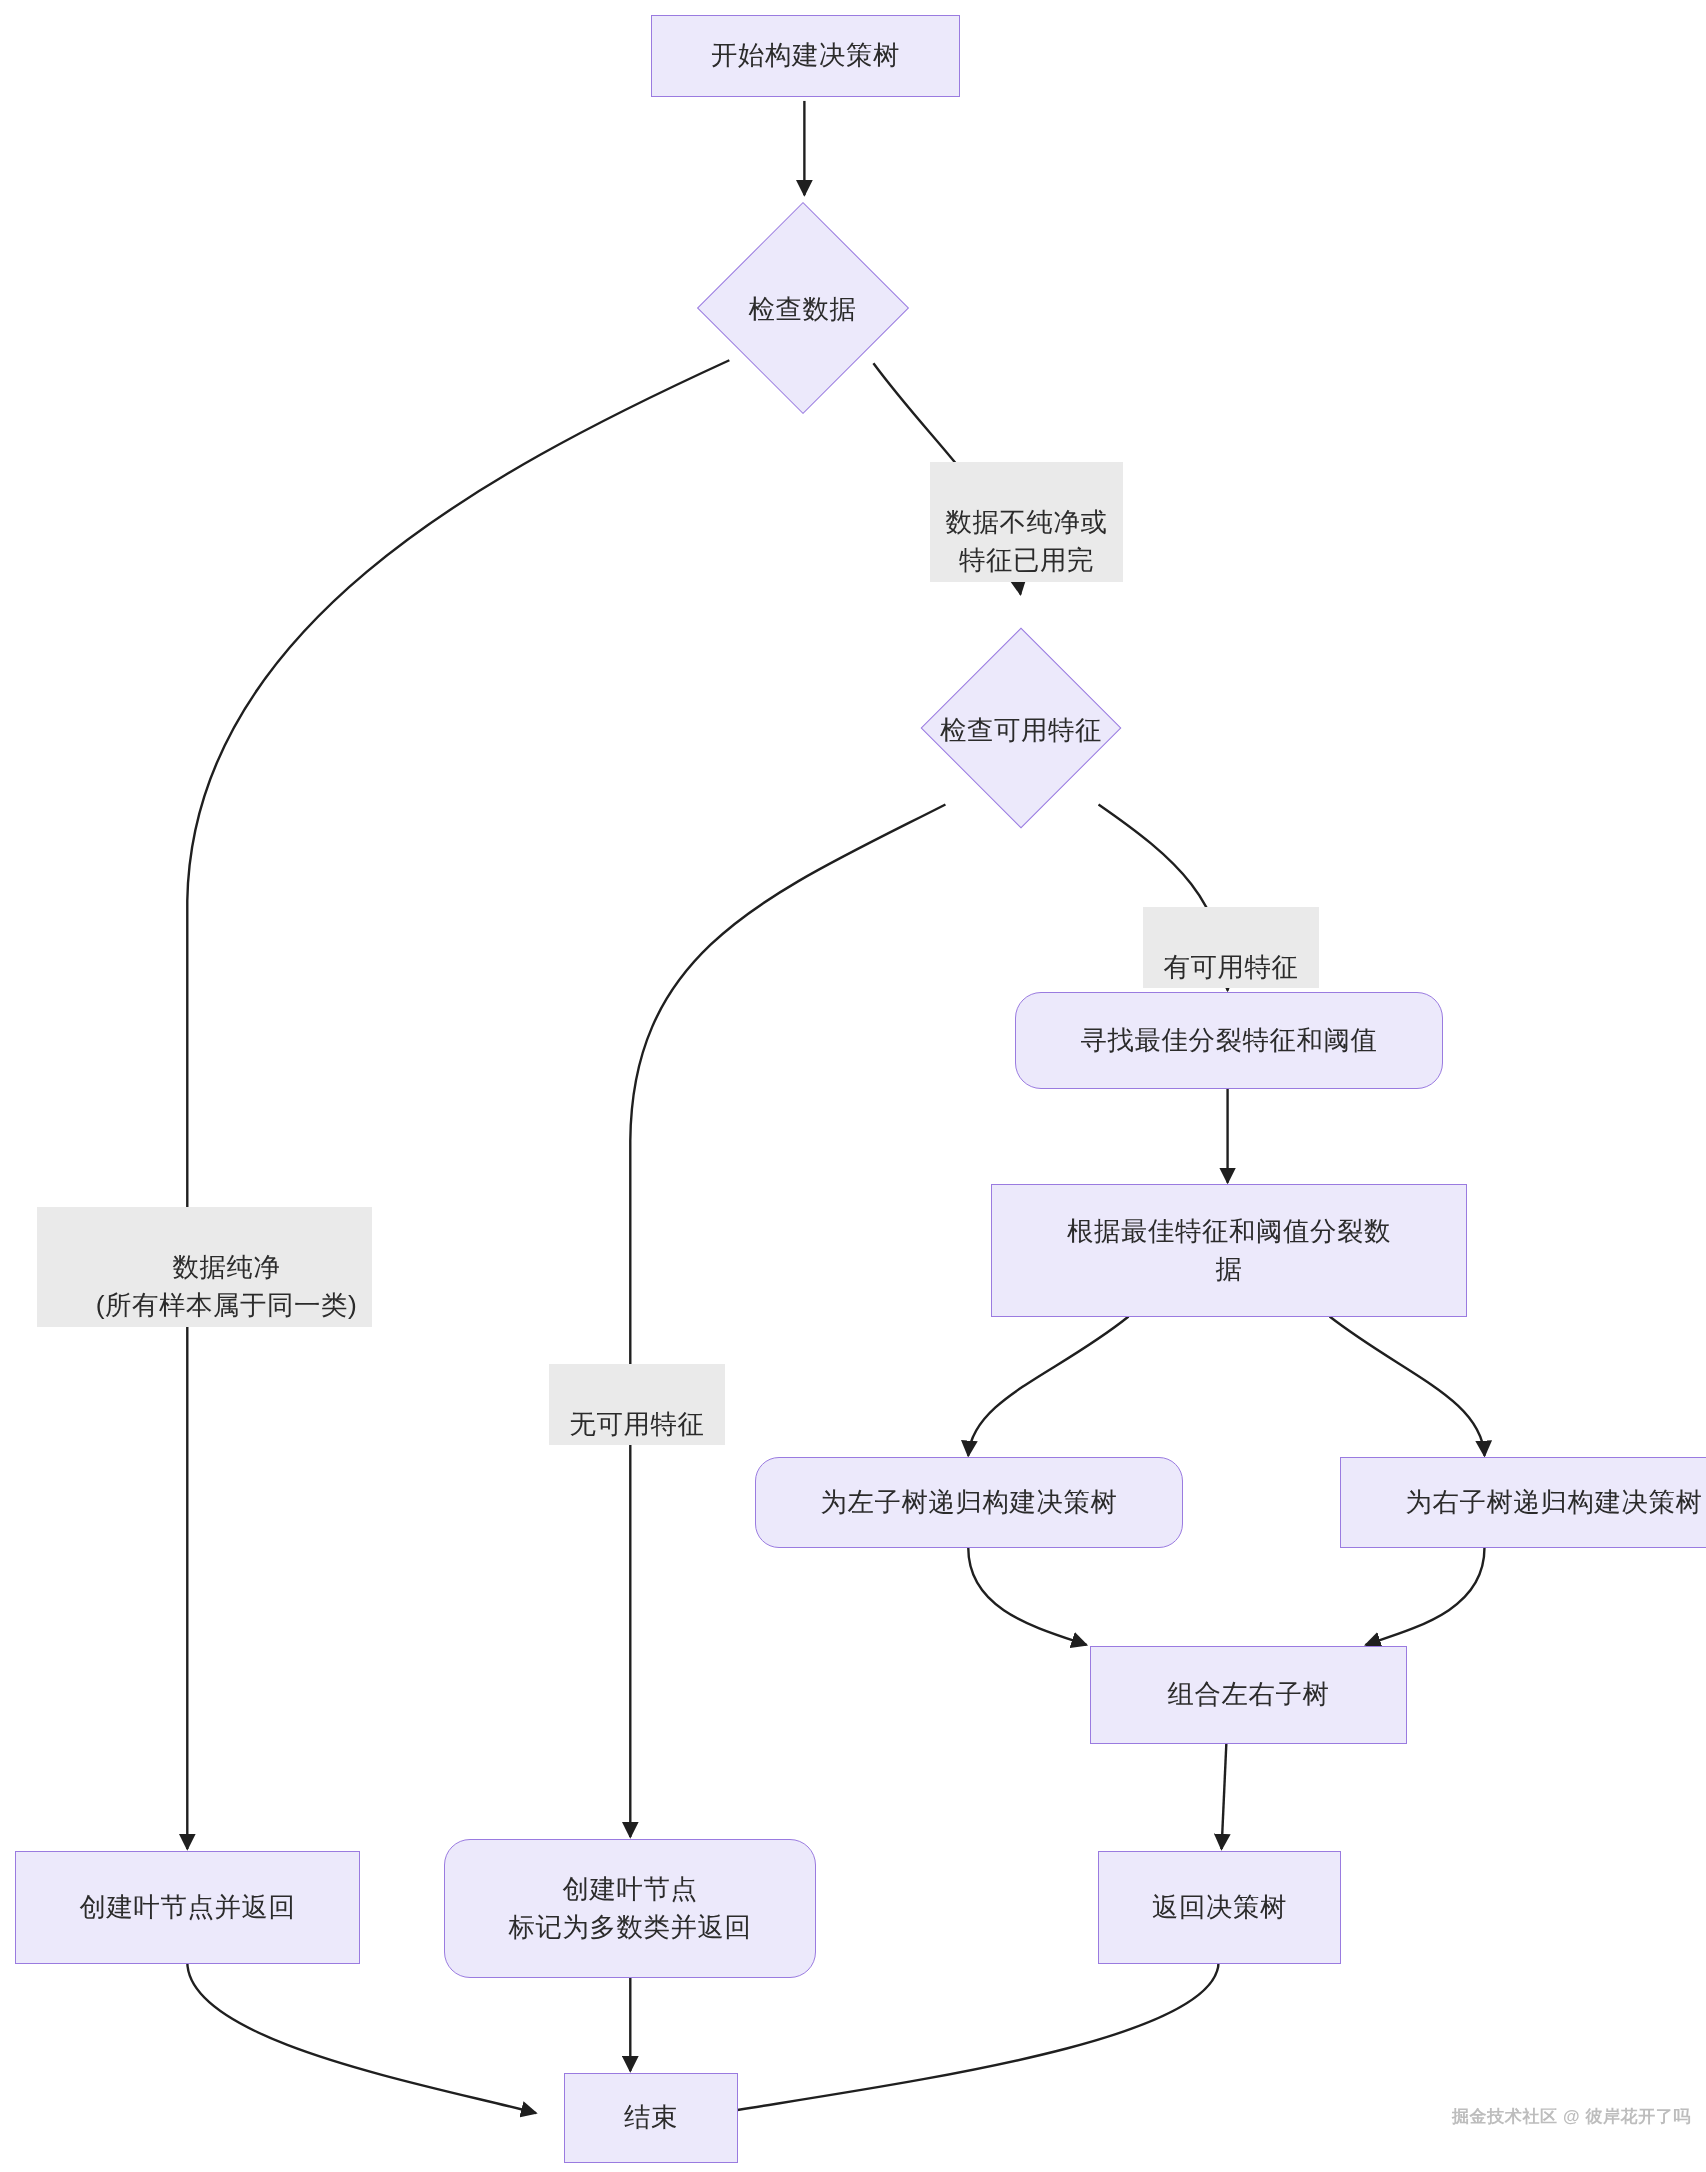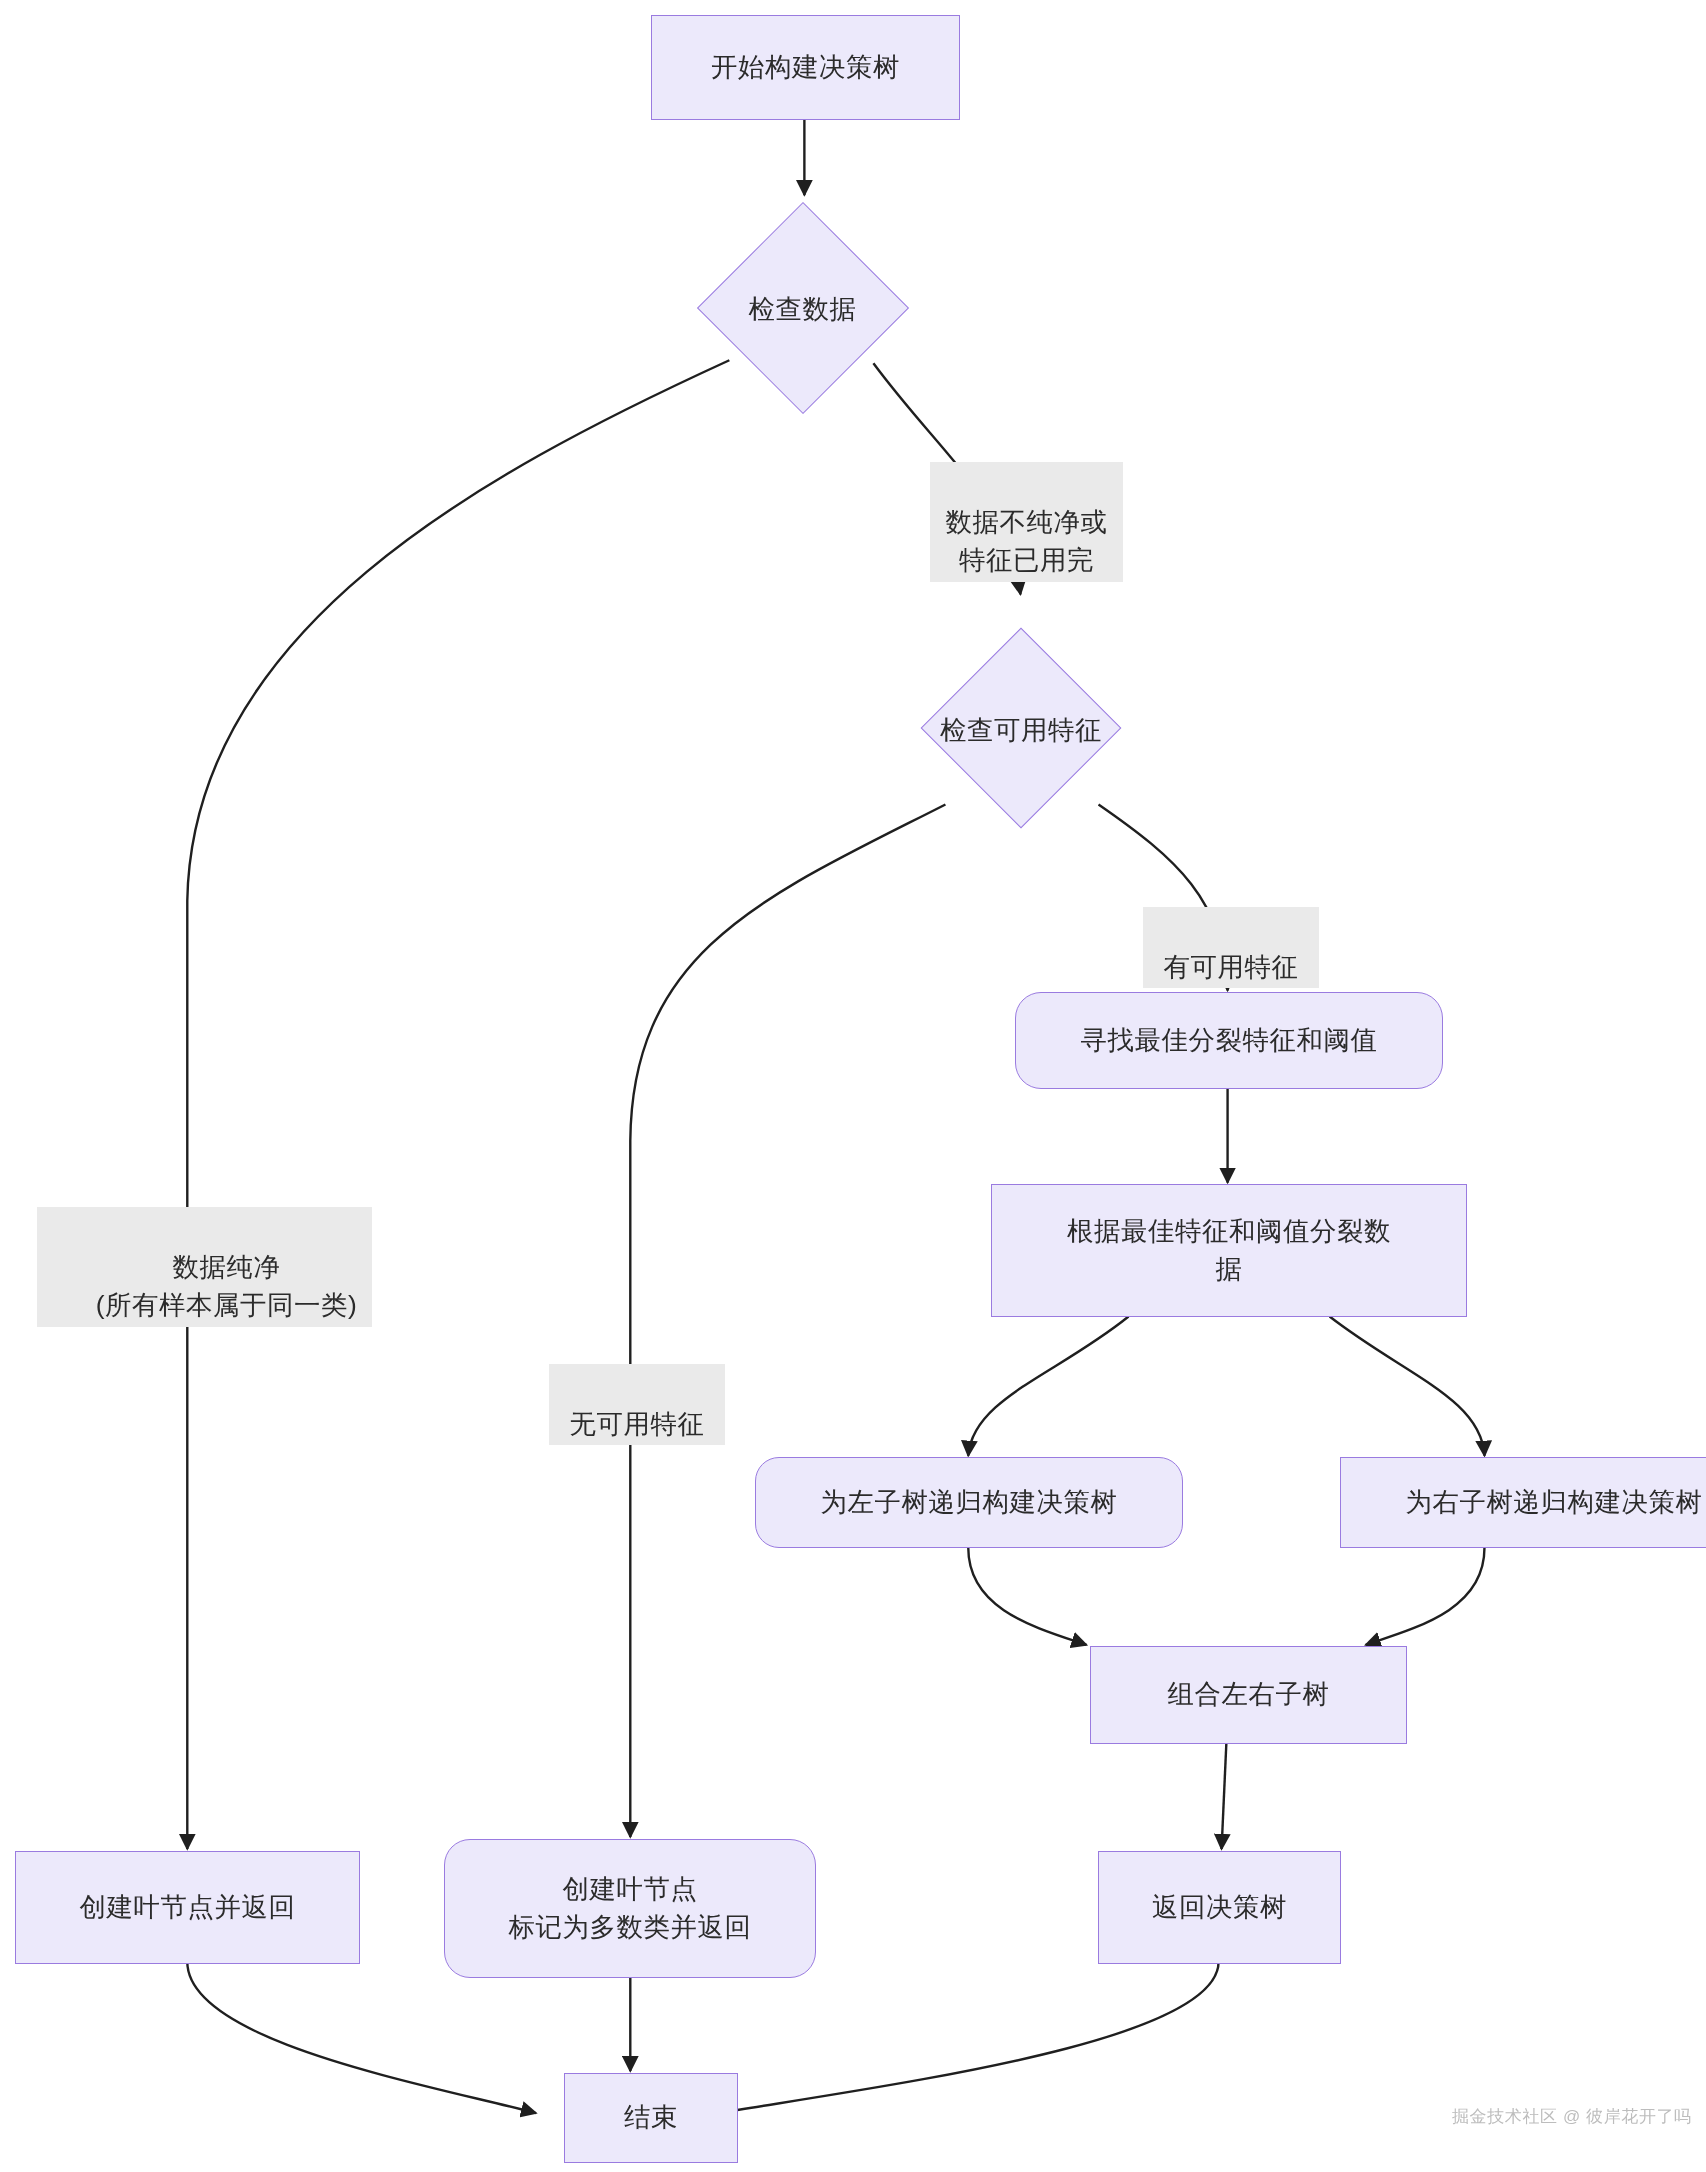--- a/index.html
+++ b/index.html
@@ -117,21 +117,21 @@
       <path d="M 2043 2903 L 2035 3080"></path>
 
       <path d="M 312 3268 C 312 3400 700 3470 893 3520"></path>
 
       <path d="M 1050 3293 L 1050 3450"></path>
 
       <path d="M 2030 3268 C 2030 3400 1500 3470 1197 3520"></path>
     </g>
   </svg>
 
-  <div class="node" style="left:651px; top:15px; width:309px; height:105px;">
+  <div class="node" style="left:651px; top:15px; width:309px; height:82px;">
     <span>开始构建决策树</span>
   </div>
 
   <div class="diamond" style="left:728px; top:233px; width:150px; height:150px;"></div>
   <div class="diamond-label" style="left:654px; top:282px; width:297px; height:54px;">
     <span>检查数据</span>
   </div>
 
   <div class="edge-label" style="left:930px; top:462px; width:186px;">
     <span>数据不纯净或
@@ -187,18 +187,18 @@
   </div>
 
   <div class="node" style="left:1098px; top:1851px; width:243px; height:113px;">
     <span>返回决策树</span>
   </div>
 
   <div class="node" style="left:542px; top:2073px; width:174px; height:90px;margin-left:22px;">
     <span>结束</span>
   </div>
 
-  <div class="watermark" style="left:1452px; top:2105px;">
+  <div class="watermark" style="left:1452px; top:2105px;font-weight:bold;">
     <span>掘金技术社区 @ 彼岸花开了吗</span>
   </div>
 
 </div>
 
 
 </body></html>

